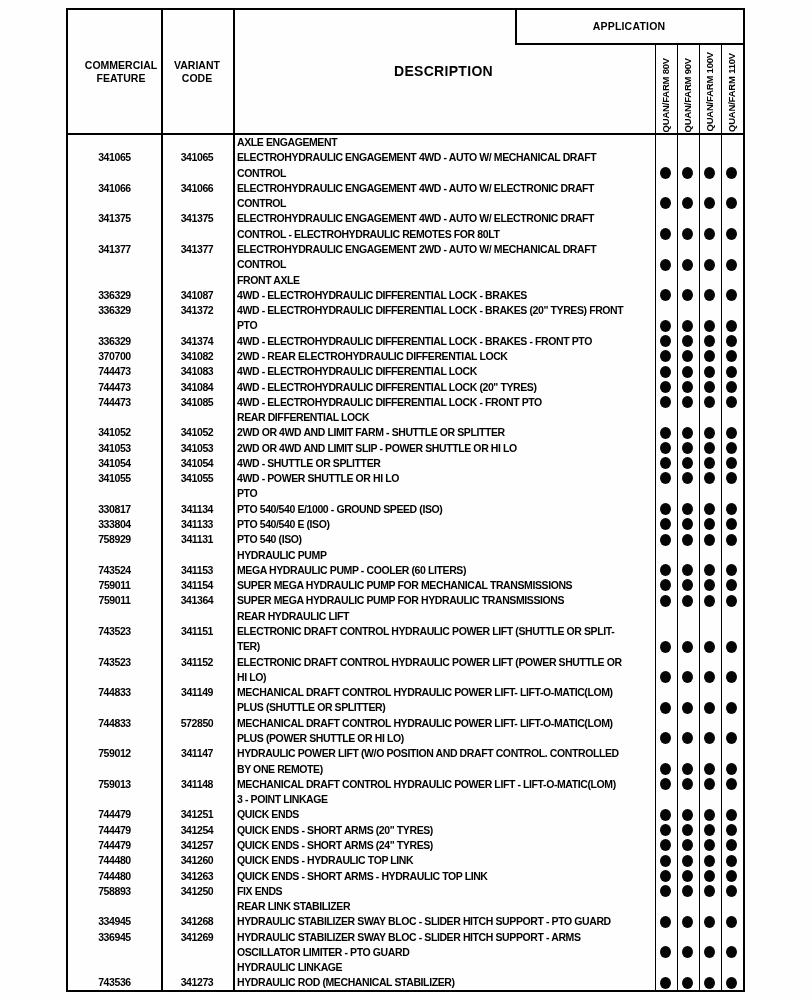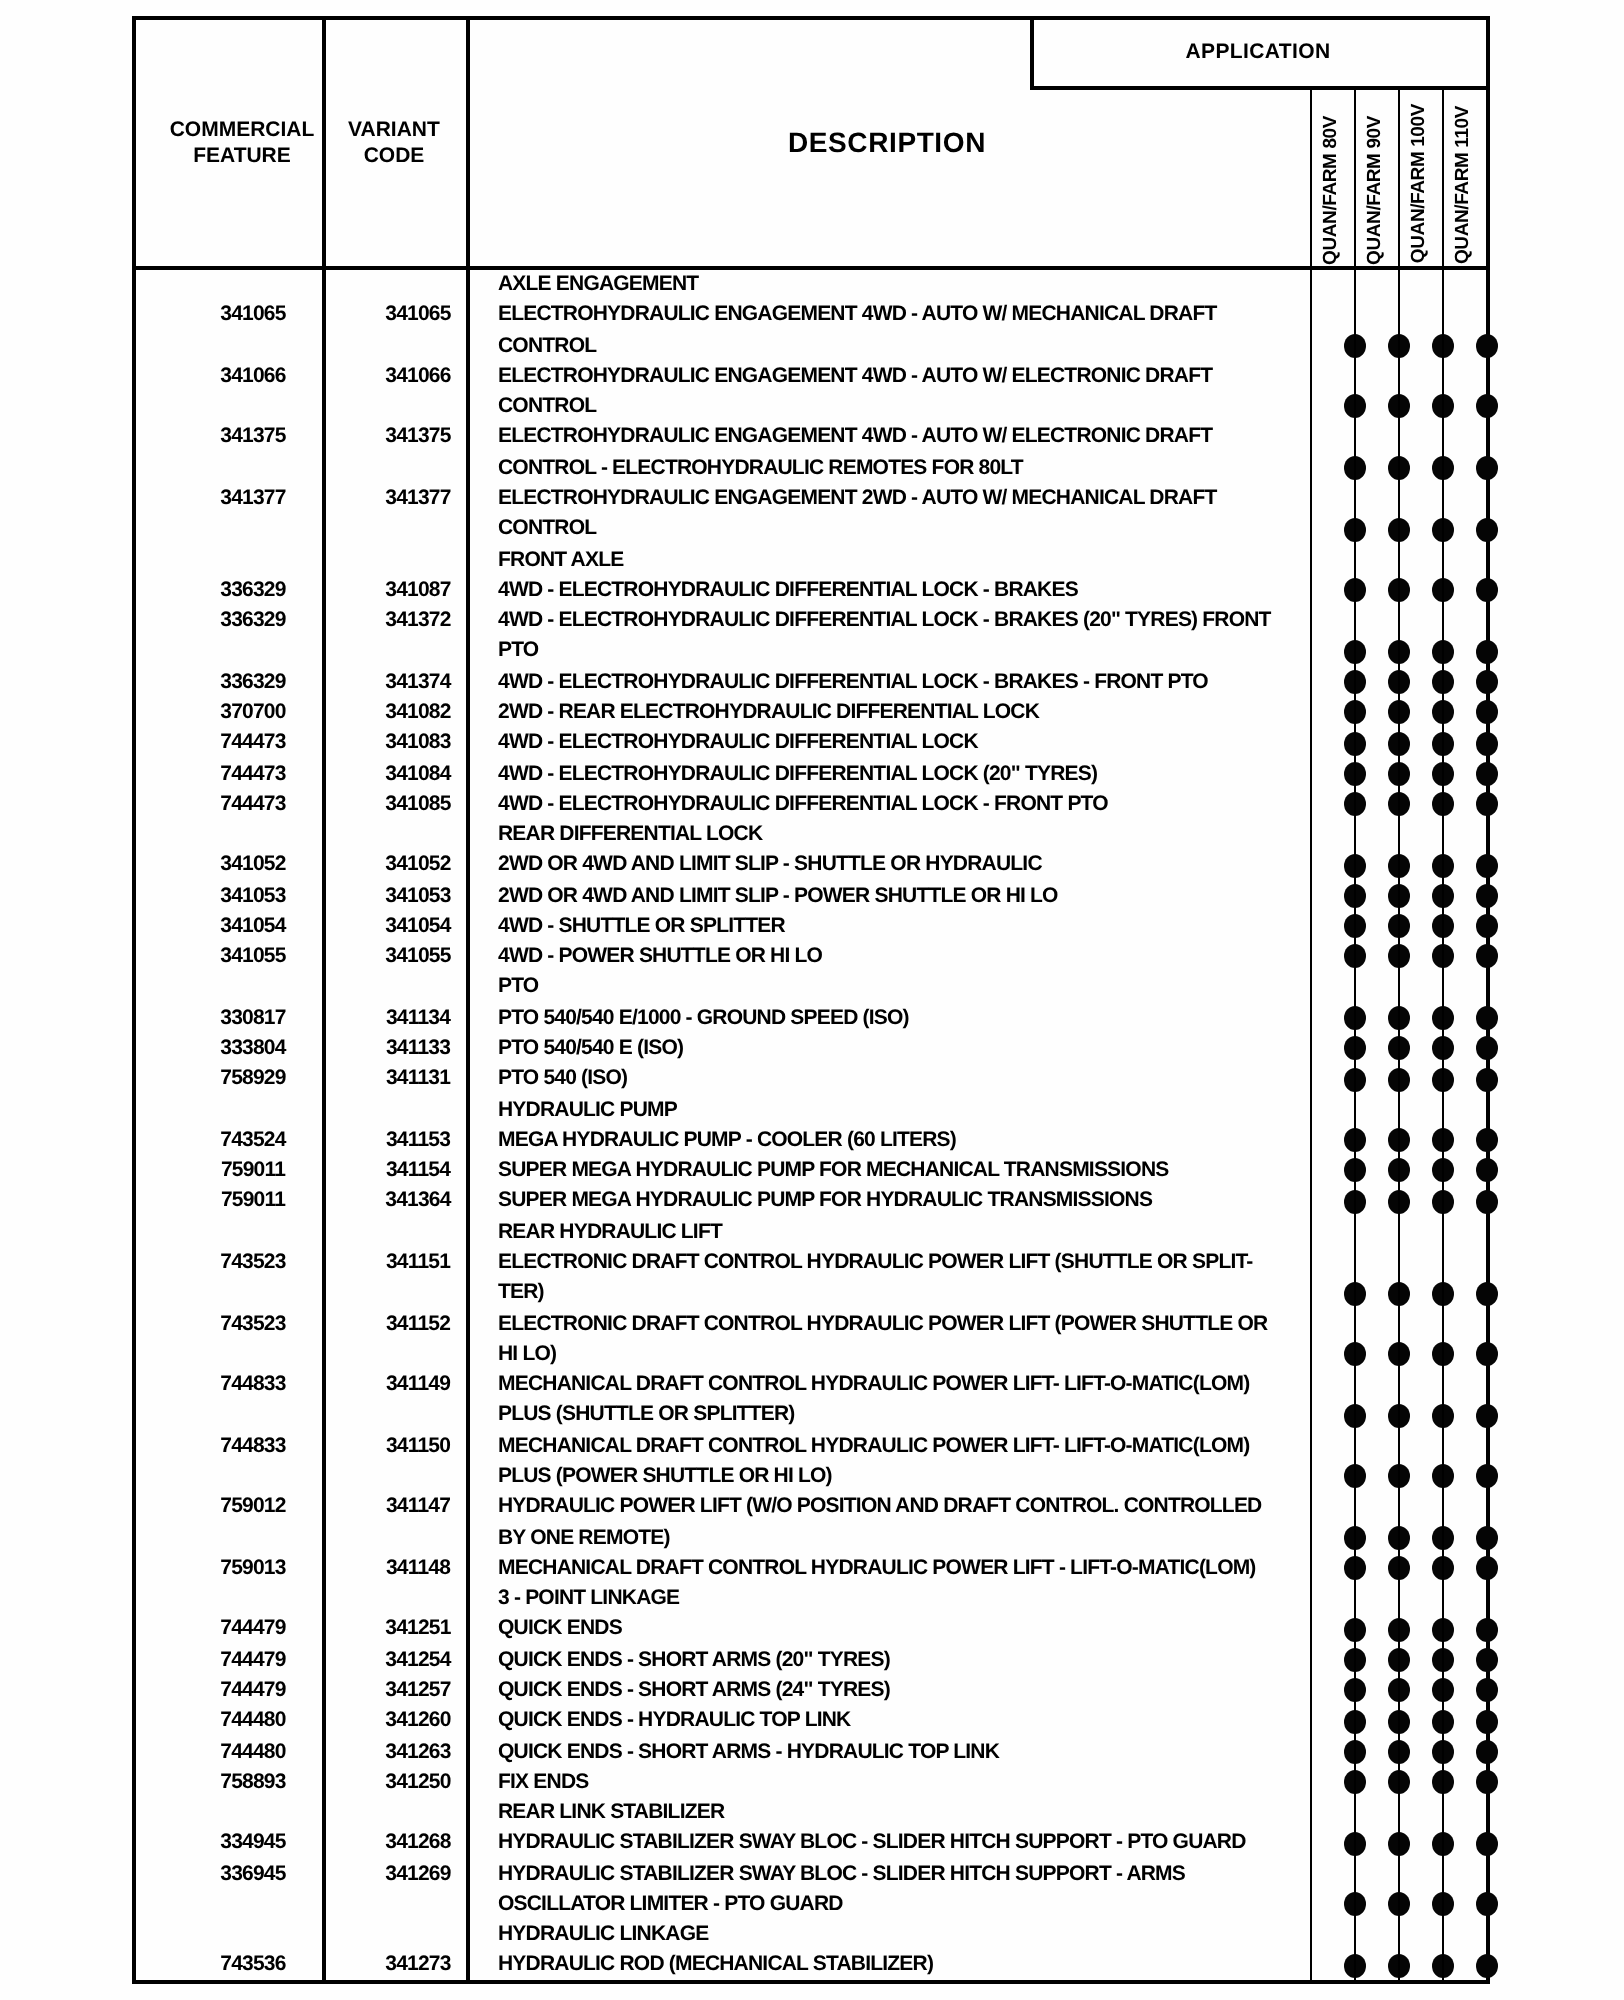--- a/index.html
+++ b/index.html
@@ -28,21 +28,21 @@
   .h-variant{left:93px;width:72px;top:0;height:123px;}
   .h-desc{left:165px;width:421px;top:0;height:123px;font-size:14px;letter-spacing:.3px;border-radius:31px;}
   .h-appbox-cell{left:447px;right:0;top:0;height:33px;font-size:10.5px;letter-spacing:.2px;}
   .app-cols{position:absolute;left:586.5px;width:88px;top:34px;height:88px;display:flex;}
   .app-col{width:22px;display:flex;align-items:flex-end;justify-content:center;}
   .app-col span{writing-mode:vertical-rl;transform:rotate(180deg);font-weight:bold;
                 font-size:9.5px;letter-spacing:-0.2px;white-space:nowrap;padding-bottom:2px;}
 
   
   .tbody{position:absolute;left:0;top:125px;right:0;bottom:0;}
-  .row{display:flex;line-height:15.28px;font-weight:bold;font-size:10.5px;letter-spacing:-0.4px;margin-left:12px;}
+  .row{display:flex;line-height:15.28px;font-weight:bold;font-size:10.5px;letter-spacing:-0.4px;}
   .cell{box-sizing:border-box;}
   .c-feature{width:93px;text-align:center;flex:none;}
   .c-variant{width:72px;text-align:center;flex:none;}
   .c-desc{width:421.5px;padding:0 5px 0 4px;white-space:pre-line;flex:none;}
   .c-app{width:22px;flex:none;display:flex;align-items:flex-end;justify-content:center;}
   .dot{width:11px;height:12px;border-radius:50%;background:#050505;margin-bottom:2px;}
 </style>
 </head>
 <body>
 
@@ -286,21 +286,21 @@
           <div class="cell c-variant"></div>
           <div class="cell c-desc">REAR DIFFERENTIAL LOCK</div>
           <div class="cell c-app"></div>
           <div class="cell c-app"></div>
           <div class="cell c-app"></div>
           <div class="cell c-app"></div>
         </div>
         <div class="row">
           <div class="cell c-feature">341052</div>
           <div class="cell c-variant">341052</div>
-          <div class="cell c-desc">2WD OR 4WD AND LIMIT SLIP - SHUTTLE OR HYDRAULIC</div>
+          <div class="cell c-desc">2WD OR 4WD AND LIMIT FARM - SHUTTLE OR SPLITTER</div>
           <div class="cell c-app">
             <div class="dot"></div>
           </div>
           <div class="cell c-app">
             <div class="dot"></div>
           </div>
           <div class="cell c-app">
             <div class="dot"></div>
           </div>
           <div class="cell c-app">
@@ -536,21 +536,21 @@
           </div>
           <div class="cell c-app">
             <div class="dot"></div>
           </div>
           <div class="cell c-app">
             <div class="dot"></div>
           </div>
         </div>
         <div class="row">
           <div class="cell c-feature">744833</div>
-          <div class="cell c-variant">341150</div>
+          <div class="cell c-variant">572850</div>
           <div class="cell c-desc">MECHANICAL DRAFT CONTROL HYDRAULIC POWER LIFT- LIFT-O-MATIC(LOM)
 PLUS (POWER SHUTTLE OR HI LO)</div>
           <div class="cell c-app">
             <div class="dot"></div>
           </div>
           <div class="cell c-app">
             <div class="dot"></div>
           </div>
           <div class="cell c-app">
             <div class="dot"></div>

